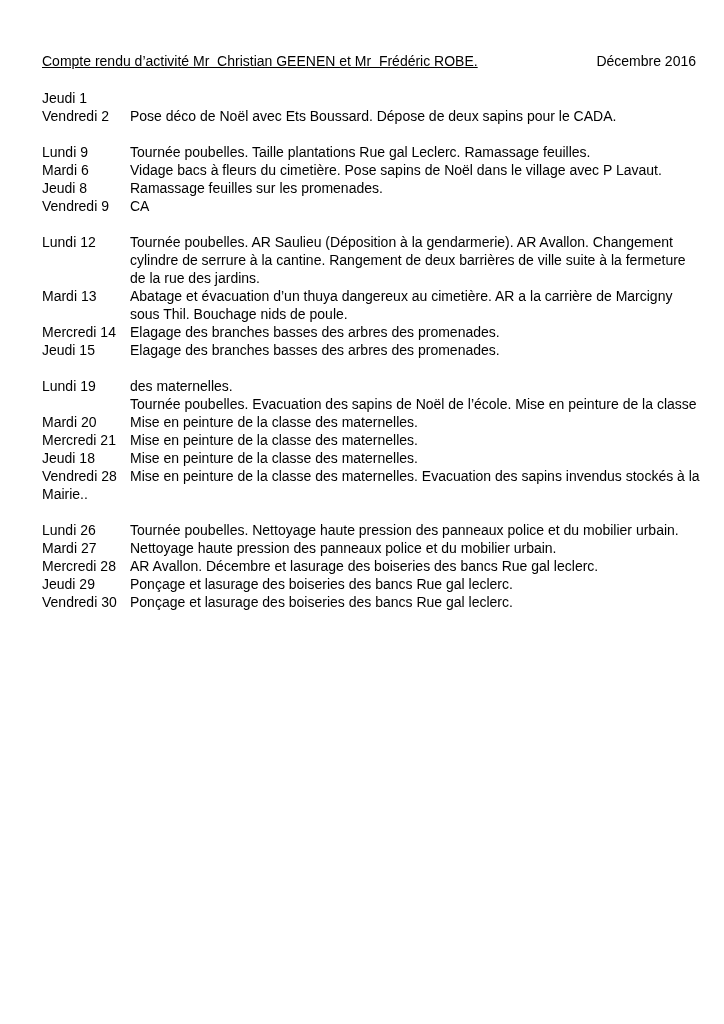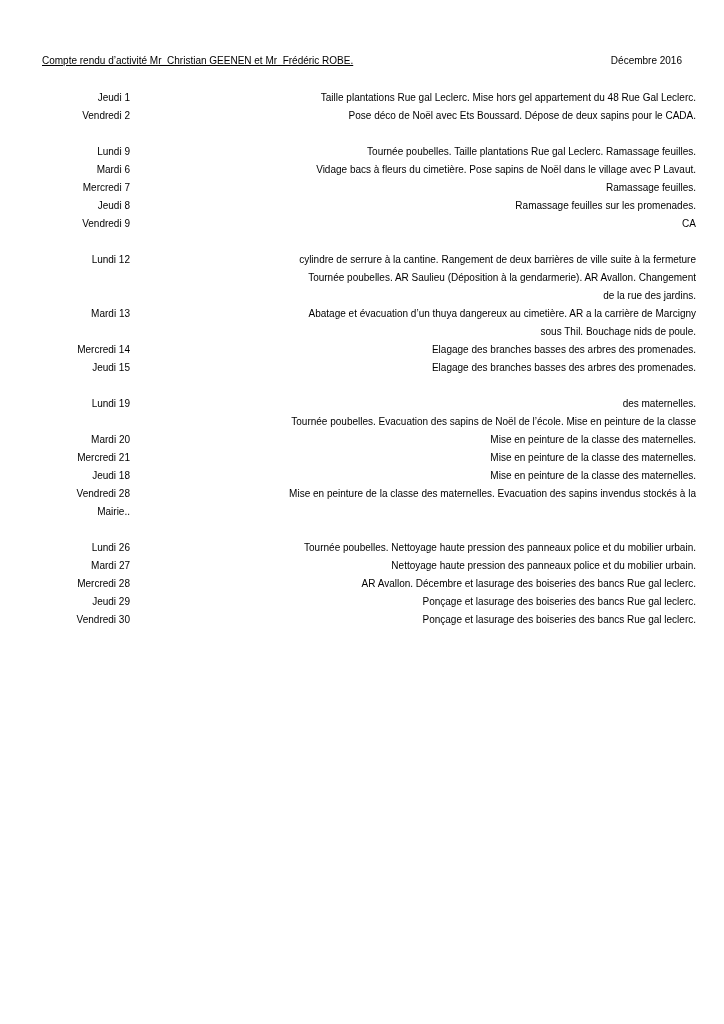--- a/index.html
+++ b/index.html
@@ -8,46 +8,44 @@
     background: #ffffff;
   }
   .page {
     position: relative;
     width: 724px;
     height: 1024px;
     box-sizing: border-box;
     background: #ffffff;
     color: #000000;
     font-family: "Liberation Sans", sans-serif;
-    font-size: 10px;
+    font-size: 14px;
     line-height: 18px;
     padding: 52px 28px 0 42px;
     overflow: hidden;
   }
   .header {
     display: flex;
     justify-content: space-between;
     align-items: baseline;
     margin-bottom: 19px;
   }
   .title {
     text-decoration: underline;
     white-space: pre;
   }
   .date {
     white-space: pre;
-    margin-right: 14px;
   }
   .week {
     margin-bottom: 18px;
   }
   .row {
     display: flex;
     align-items: flex-start;
-    text-align: right;
   }
   .day {
     width: 88px;
     flex-shrink: 0;
     white-space: nowrap;
   }
   .entry {
     flex: 1;
     min-width: 0;
   }
@@ -60,23 +58,20 @@
 
 <div class="page">
   <div class="header">
     <span class="title">Compte rendu d’activité Mr  Christian GEENEN et Mr  Frédéric ROBE.</span>
     <span class="date">Décembre 2016</span>
   </div>
   <div>
       <div class="week">
         <div class="row">
           <div class="day">Jeudi 1</div>
-          <div class="entry">
-            <div class="line">Taille plantations Rue gal Leclerc. Mise hors gel appartement du 48 Rue Gal Leclerc.</div>
-          </div>
         </div>
         <div class="row">
           <div class="day">Vendredi 2</div>
           <div class="entry">
             <div class="line">Pose déco de Noël avec Ets Boussard. Dépose de deux sapins pour le CADA.</div>
           </div>
         </div>
       </div>
       <div class="week">
         <div class="row">
@@ -85,44 +80,38 @@
             <div class="line">Tournée poubelles. Taille plantations Rue gal Leclerc. Ramassage feuilles.</div>
           </div>
         </div>
         <div class="row">
           <div class="day">Mardi 6</div>
           <div class="entry">
             <div class="line">Vidage bacs à fleurs du cimetière. Pose sapins de Noël dans le village avec P Lavaut.</div>
           </div>
         </div>
         <div class="row">
-          <div class="day">Mercredi 7</div>
-          <div class="entry">
-            <div class="line">Ramassage feuilles.</div>
-          </div>
-        </div>
-        <div class="row">
           <div class="day">Jeudi 8</div>
           <div class="entry">
             <div class="line">Ramassage feuilles sur les promenades.</div>
           </div>
         </div>
         <div class="row">
           <div class="day">Vendredi 9</div>
           <div class="entry">
             <div class="line">CA</div>
           </div>
         </div>
       </div>
       <div class="week">
         <div class="row">
           <div class="day">Lundi 12</div>
           <div class="entry">
+            <div class="line">Tournée poubelles. AR Saulieu (Déposition à la gendarmerie). AR Avallon. Changement</div>
             <div class="line">cylindre de serrure à la cantine. Rangement de deux barrières de ville suite à la fermeture</div>
-            <div class="line">Tournée poubelles. AR Saulieu (Déposition à la gendarmerie). AR Avallon. Changement</div>
             <div class="line">de la rue des jardins.</div>
           </div>
         </div>
         <div class="row">
           <div class="day">Mardi 13</div>
           <div class="entry">
             <div class="line">Abatage et évacuation d’un thuya dangereux au cimetière. AR a la carrière de Marcigny</div>
             <div class="line">sous Thil. Bouchage nids de poule.</div>
           </div>
         </div>

